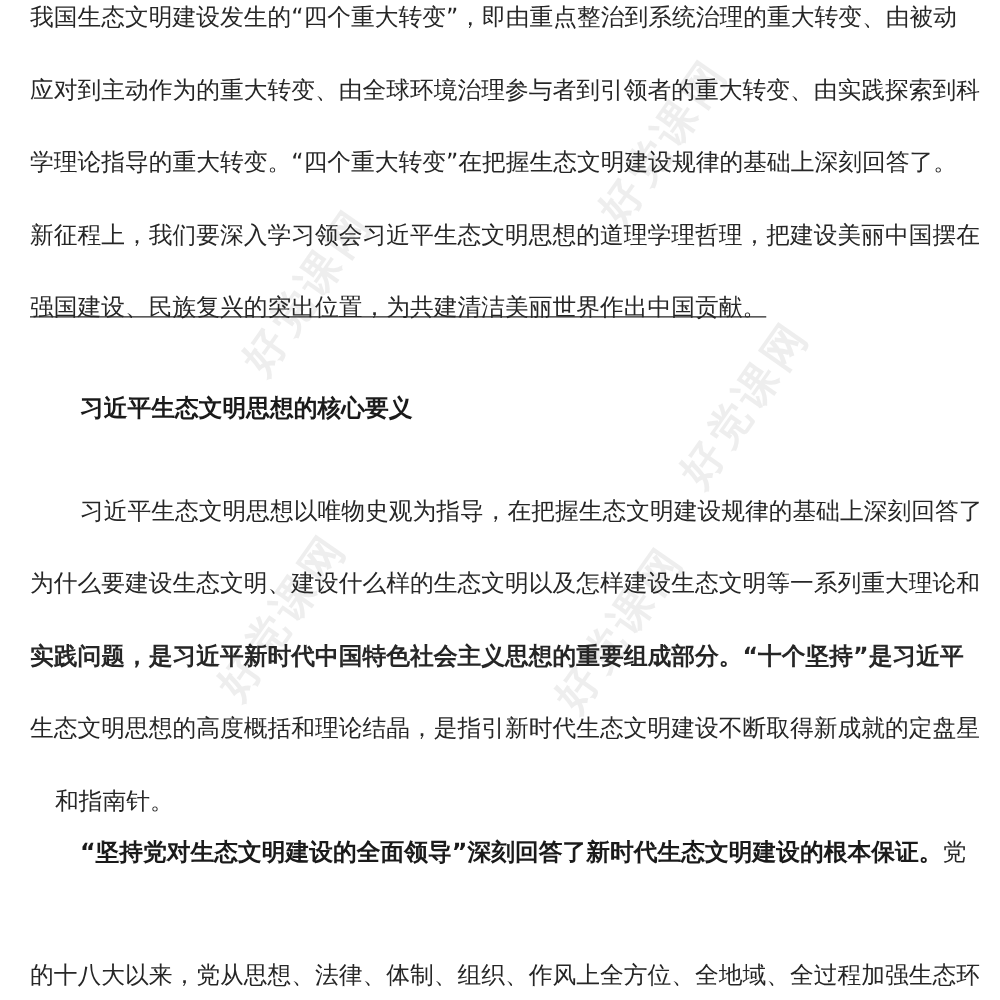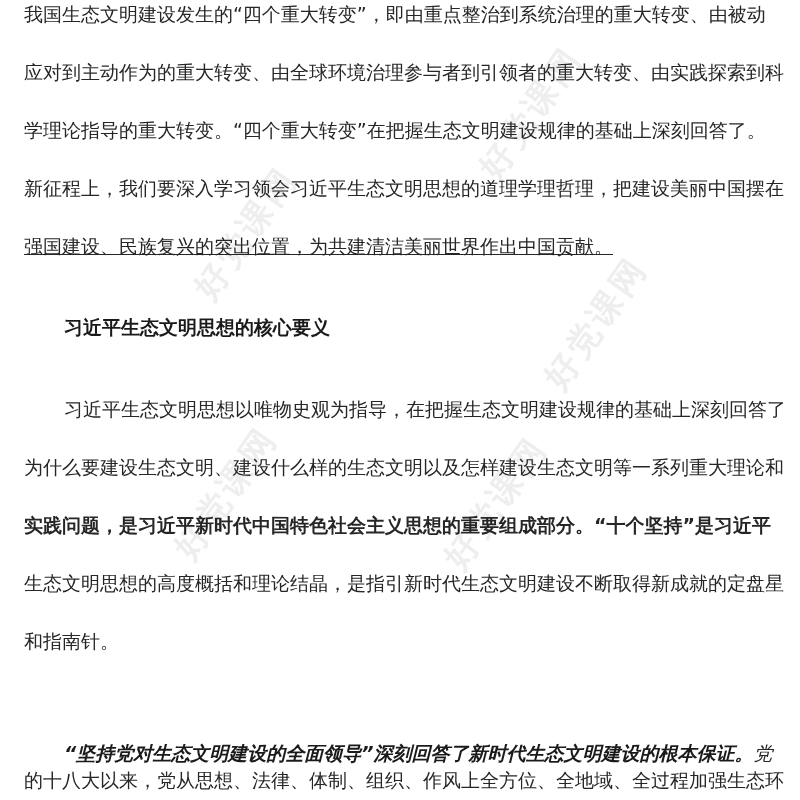--- a/index.html
+++ b/index.html
@@ -38,19 +38,19 @@
   <div class="line" style="top:116px;">学理论指导的重大转变。“四个重大转变”在把握生态文明建设规律的基础上深刻回答了。</div>
   <div class="line" style="top:174px;">新征程上，我们要深入学习领会习近平生态文明思想的道理学理哲理，把建设美丽中国摆在</div>
   <div class="line" style="top:232px;text-decoration:underline;">强国建设、民族复兴的突出位置，为共建清洁美丽世界作出中国贡献。</div>
 
   <div class="line indent bold" style="top:313px;">习近平生态文明思想的核心要义</div>
 
   <div class="line indent" style="top:395px;">习近平生态文明思想以唯物史观为指导，在把握生态文明建设规律的基础上深刻回答了</div>
   <div class="line" style="top:453px;">为什么要建设生态文明、建设什么样的生态文明以及怎样建设生态文明等一系列重大理论和</div>
   <div class="line" style="top:511px;font-weight:bold;">实践问题，是习近平新时代中国特色社会主义思想的重要组成部分。“十个坚持”是习近平</div>
   <div class="line" style="top:569px;">生态文明思想的高度概括和理论结晶，是指引新时代生态文明建设不断取得新成就的定盘星</div>
-  <div class="line" style="top:627px;">和指南针。</div>
+  <div class="line" style="top:627px;margin-left:20px;">和指南针。</div>
 
-  <div class="line indent" style="top:739px;font-style:italic;">
+  <div class="line indent" style="top:668px;">
     <span class="bold">“坚持党对生态文明建设的全面领导”深刻回答了新时代生态文明建设的根本保证。</span><span>党</span>
   </div>
   <div class="line" style="top:766px;">的十八大以来，党从思想、法律、体制、组织、作风上全方位、全地域、全过程加强生态环</div>
 </div>
 
 </body></html>

